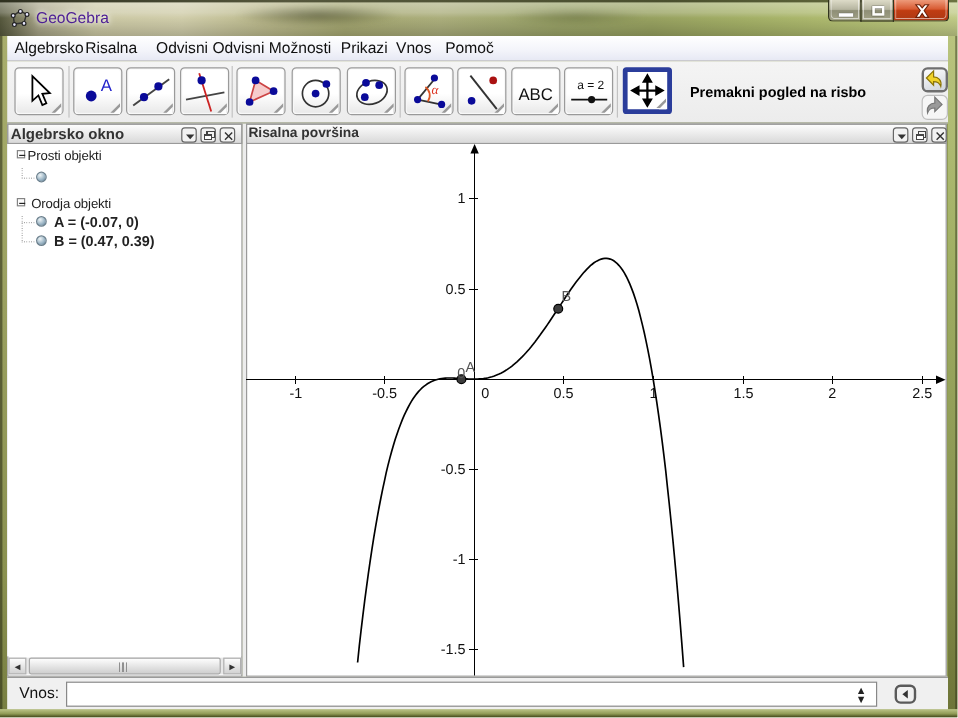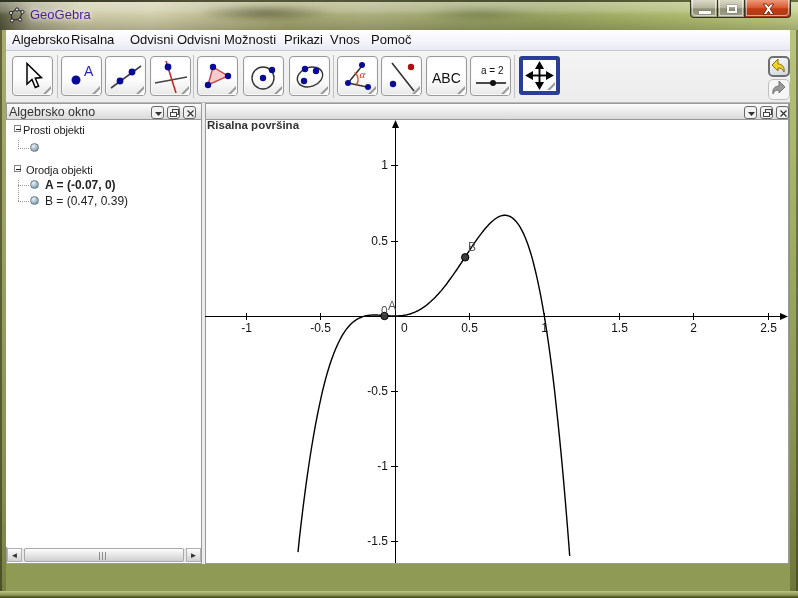--- a/index.html
+++ b/index.html
@@ -36,21 +36,21 @@
 .tb svg{position:absolute;left:2px;top:2px;}
 .tri{position:absolute;right:1px;bottom:1px;width:0;height:0;border-left:8px solid transparent;border-bottom:8px solid #9a9a9a;}
 .tri:after{content:"";position:absolute;left:-6.5px;top:2.5px;width:0;height:0;border-left:6px solid transparent;border-bottom:6px solid #fdfdfd;}
 .tsep{position:absolute;top:4px;width:1px;height:43px;background:#c2c2c2;}
 #tb-sel{position:absolute;left:513px;top:5px;width:41px;height:39px;border:4px solid #2b3d9b;border-radius:3px;background:#fff;}
 #tlabel{position:absolute;left:569px;top:19px;font-size:12px;font-weight:bold;color:#000;}
 .ur{position:absolute;left:762px;width:22px;height:21px;border:2px solid #6f6f6f;border-radius:5px;background:linear-gradient(160deg,#fdfdfd,#cfd4dc);}
 #redo{top:28px;border:1px solid #bfbfbf;background:#f6f6f6;}
 
 #algpanel{left:6px;top:103px;width:196px;height:461px;background:#fff;border:1px solid #9a9a9a;}
-#algheader{left:6px;top:103px;width:196px;height:17px;background:linear-gradient(180deg,#fdfdfd,#d9d9d9);border:1px solid #9a9a9a;font-size:12px;color:#333;}
+#algheader{left:6px;top:103px;width:196px;height:17px;background:linear-gradient(180deg,#fdfdfd,#d9d9d9);border:1px solid #9a9a9a;font-size:12px;color:#333;font-weight:bold;}
 #gfxpanel{left:205px;top:103px;width:584px;height:461px;background:#fff;border:1px solid #9a9a9a;}
 #gfxheader{left:205px;top:103px;width:584px;height:17px;background:linear-gradient(180deg,#fdfdfd,#d9d9d9);border:1px solid #9a9a9a;font-size:12px;color:#333;}
 .ph-btn{position:absolute;top:2px;width:13px;height:13px;border:1px solid #666;border-radius:3px;background:#f2f2f2;}
 .divider{left:202px;top:103px;width:3px;height:461px;background:#ececec;}
 
 #tree{left:6px;top:120px;width:195px;height:427px;background:#fff;font-size:11px;letter-spacing:-0.1px;color:#222;overflow:hidden;}
 .tnode{position:absolute;}
 .mbox{position:absolute;width:7px;height:7px;border:1px solid #848484;background:#fdfdfd;}
 .mbox:before{content:"";position:absolute;left:1px;top:2.6px;width:4.6px;height:1px;background:#222;}
 .sph{position:absolute;width:9px;height:9px;border-radius:50%;background:radial-gradient(circle at 35% 30%,#eef4f6,#9db6c6 55%,#5c7a8e);border:1px solid #6b7f8c;}
@@ -201,20 +201,21 @@
         <div class="tri"></div>
       </div>
     <div class="tb" style="left:464px" id="bt11">
         <svg width="36" height="36" viewBox="0 0 36 36">
           <text x="8" y="15" font-size="10" fill="#111" font-family="Liberation Sans">a = 2</text>
           <line x1="3" y1="24" x2="33" y2="24" stroke="#111" stroke-width="1.5"></line>
           <circle cx="20" cy="24" r="3" fill="#111"></circle>
         </svg>
         <div class="tri"></div>
       </div>
+    <div id="tlabel">Premakni pogled na risbo</div>
     <div id="tb-sel">
         <svg width="33" height="31" viewBox="0 0 33 31" style="position:absolute;left:0;top:0">
           <g stroke="#000" stroke-width="1.9" fill="#000">
             <line x1="16.5" y1="7" x2="16.5" y2="24"></line>
             <line x1="8" y1="15.5" x2="25" y2="15.5"></line>
             <path d="M16.5,3 L13.6,8 L19.4,8 Z"></path>
             <path d="M16.5,28 L13.6,23 L19.4,23 Z"></path>
             <path d="M4,15.5 L9,12.6 L9,18.4 Z"></path>
             <path d="M29,15.5 L24,12.6 L24,18.4 Z"></path>
           </g>
@@ -238,21 +239,21 @@
         </svg></div>
     <div class="ph-btn" style="left:160px"><svg width="13" height="13" shape-rendering="crispEdges">
           <rect x="2.5" y="5.5" width="6" height="4" fill="#fff" stroke="#444" stroke-width="1"></rect>
           <path d="M4.5,5 L4.5,2.5 L10.5,2.5 L10.5,7.5 L9,7.5" fill="none" stroke="#444" stroke-width="1"></path>
         </svg></div>
     <div class="ph-btn" style="left:176px"><svg width="13" height="13">
           <path d="M3.5,3.5 L9.5,9.5 M9.5,3.5 L3.5,9.5" stroke="#333" stroke-width="1.2"></path>
         </svg></div>
   </div>
   <div class="abs" id="gfxheader">
-      <span style="position:absolute;left:1px;top:15px;font-weight:bold;font-size:11.5px">Risalna površina</span>
+      <span style="position:absolute;left:1px;top:1px;font-weight:bold;font-size:11.5px">Risalna površina</span>
     <div class="ph-btn" style="left:538px"><svg width="13" height="13">
           <path d="M3,5 L10,5 L6.5,9 Z" fill="#333"></path>
         </svg></div>
     <div class="ph-btn" style="left:554px"><svg width="13" height="13" shape-rendering="crispEdges">
           <rect x="2.5" y="5.5" width="6" height="4" fill="#fff" stroke="#444" stroke-width="1"></rect>
           <path d="M4.5,5 L4.5,2.5 L10.5,2.5 L10.5,7.5 L9,7.5" fill="none" stroke="#444" stroke-width="1"></path>
         </svg></div>
     <div class="ph-btn" style="left:570px"><svg width="13" height="13">
           <path d="M3.5,3.5 L9.5,9.5 M9.5,3.5 L3.5,9.5" stroke="#333" stroke-width="1.2"></path>
         </svg></div>
@@ -265,21 +266,21 @@
     <div class="doth" style="left:12px;top:28px;width:11px"></div>
     <div class="sph" style="left:24px;top:23px"></div>
     <div class="mbox" style="left:8px;top:45px"></div>
     <div class="tnode" style="left:20px;top:44px">Orodja objekti</div>
     <div class="dotv" style="left:12px;top:60px;height:22px"></div>
     <div class="doth" style="left:12px;top:65px;width:11px"></div>
     <div class="sph" style="left:24px;top:60px"></div>
     <div class="tnode" style="left:39px;top:58px;font-weight:bold;font-size:12px;letter-spacing:0">A = (-0.07, 0)</div>
     <div class="doth" style="left:12px;top:81px;width:11px"></div>
     <div class="sph" style="left:24px;top:76px"></div>
-    <div class="tnode" style="left:39px;top:74px;font-weight:normal;font-size:12px;letter-spacing:0">B = (0.47, 0.39)</div>
+    <div class="tnode" style="left:39px;top:74px;font-weight:bold;font-size:12px;letter-spacing:0">B = (0.47, 0.39)</div>
   </div>
   <div class="abs" id="hscroll">
     <div class="sbtn" style="left:0">◄</div>
     <div class="sbtn" style="right:0">►</div>
     <div id="sthumb"></div>
   </div>
   <div class="abs" id="plot" style="left:205px;top:120px;width:584px;height:443px;">
     <svg width="584" height="443" viewBox="0 0 584 443">
 
       <line x1="190.5" y1="2" x2="190.5" y2="443" stroke="#000" stroke-width="1" shape-rendering="crispEdges"></line>
@@ -321,13 +322,23 @@
 
       <circle cx="179.5" cy="196" r="3.7" fill="#3c3c3c" stroke="#000"></circle>
       <circle cx="260.2" cy="137.3" r="3.7" fill="#3c3c3c" stroke="#000"></circle>
       <g font-family="Liberation Sans" font-size="12" fill="#555">
         <text x="183" y="190">A</text>
         <text x="176" y="195">0</text>
         <text x="263" y="131">B</text>
       </g>
     </svg>
   </div>
+  <div class="abs" id="inputbar">
+    <span id="vnos">Vnos:</span>
+    <div id="infield">
+        <div id="spin">▲<br>▼</div>
+      </div>
+    <svg id="helpbtn2" style="position:absolute;left:739px;top:4.5px;" width="20" height="18" viewBox="0 0 20 18">
+        <rect x="1.5" y="1.5" width="16" height="14" rx="4" fill="none" stroke="#5a5a5a" stroke-width="2"></rect>
+        <path d="M11.5,5 L7,8.5 L11.5,12 Z" fill="#333"></path>
+      </svg>
+  </div>
 </div>
 
 </body></html>

